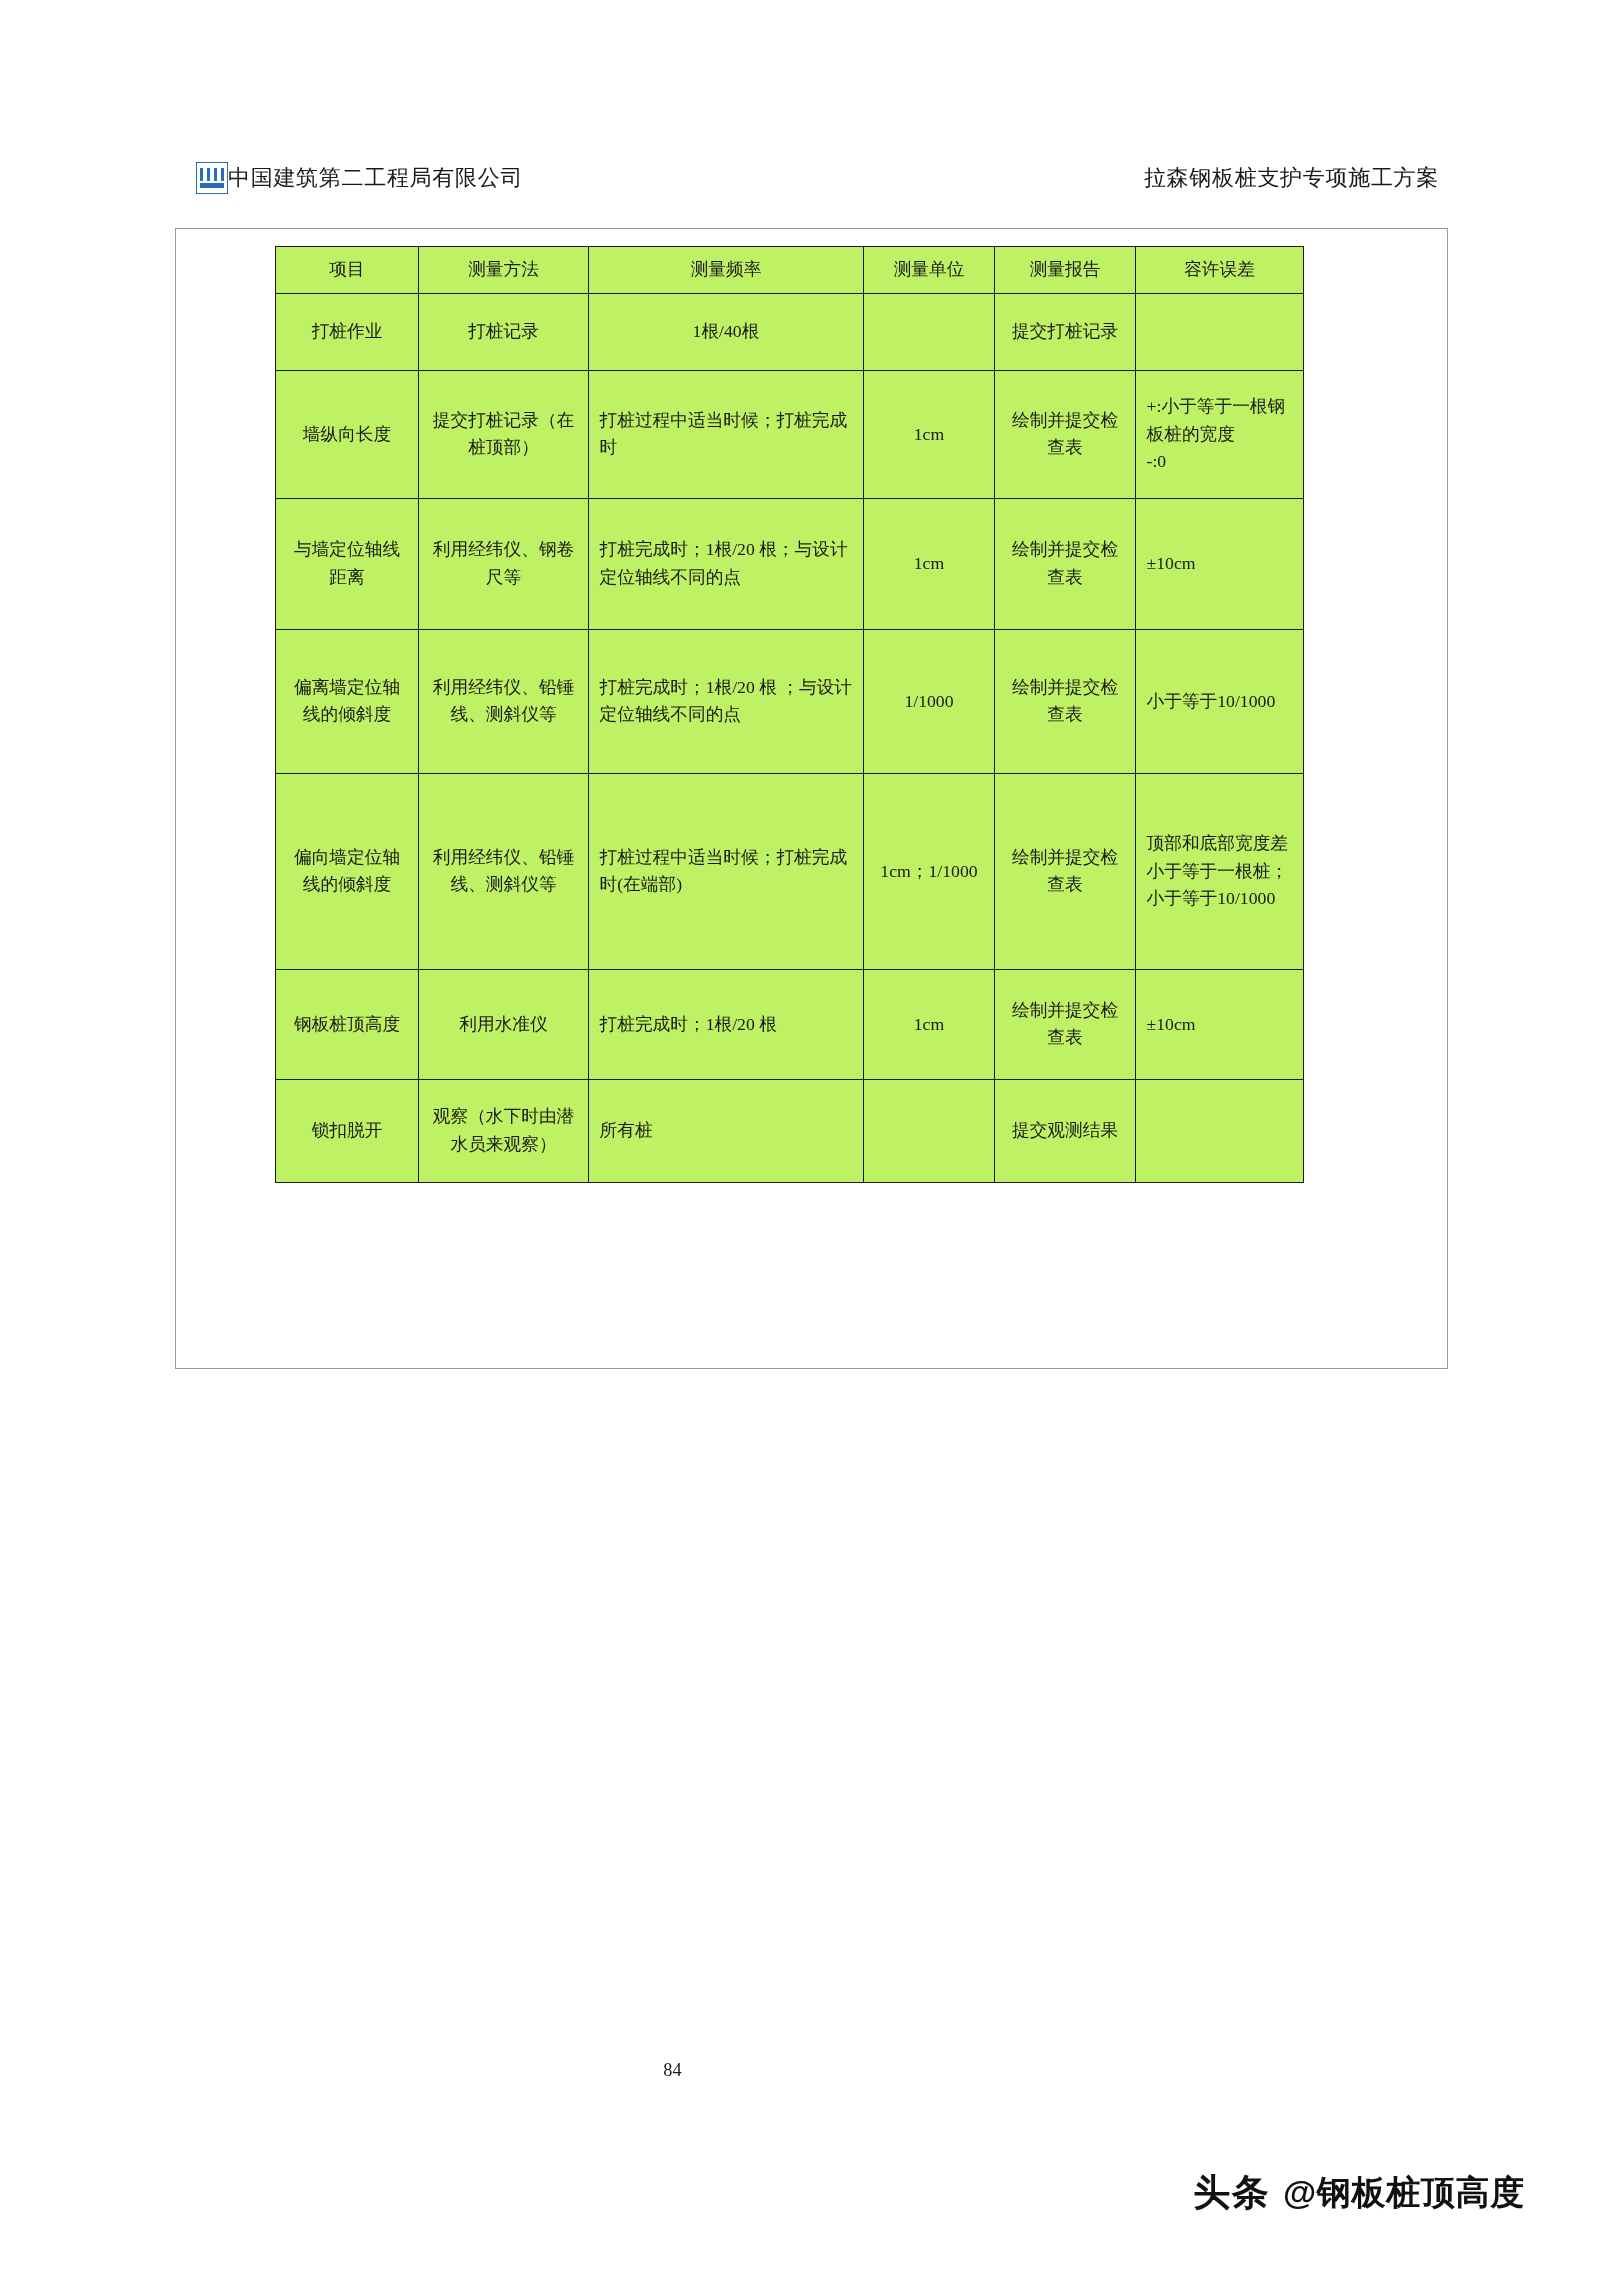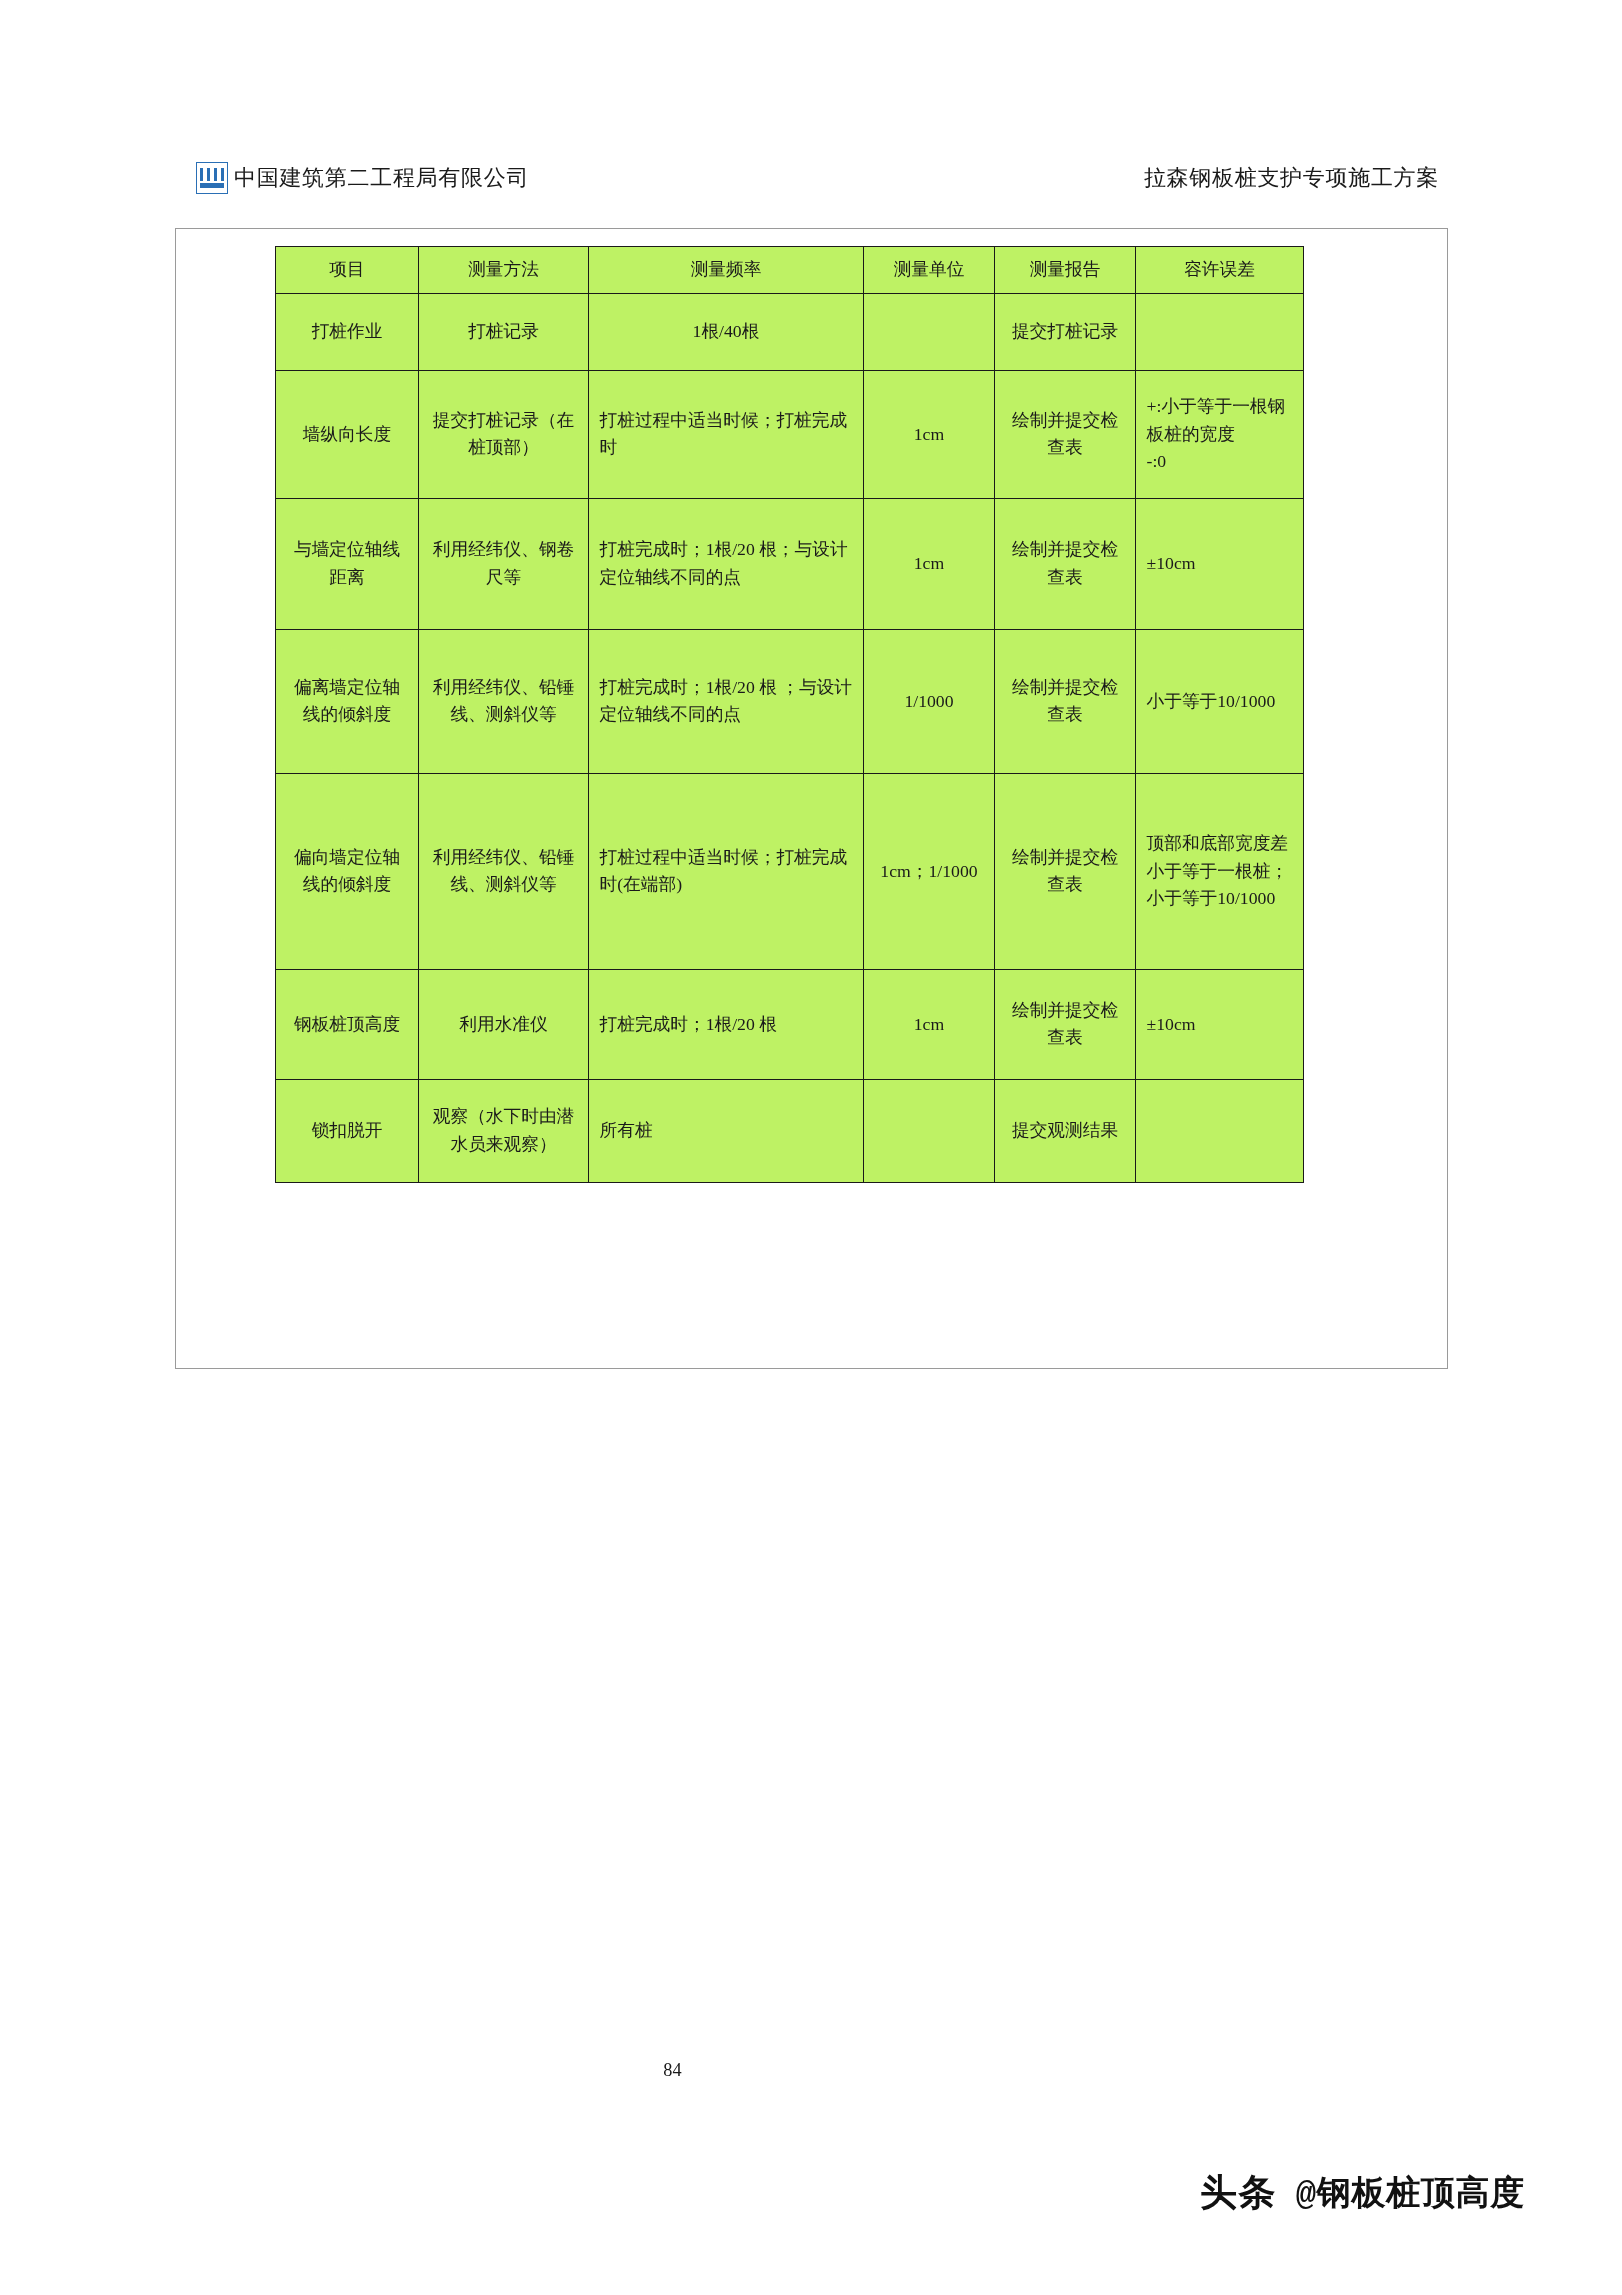--- a/index.html
+++ b/index.html
@@ -22,21 +22,21 @@
     top: 162px;
     left: 196px;
     width: 1243px;
     display: flex;
     align-items: center;
     justify-content: space-between;
   }
   .header-left {
     display: flex;
     align-items: center;
-    gap: 6px;
+    gap: 0;
   }
   .logo-mark {
     width: 30px;
     height: 30px;
     background: #ffffff;
     border: 1.3px solid #2a6fb5;
     position: relative;
     flex: none;
   }
   .logo-mark::before {
@@ -128,22 +128,22 @@
     font-size: 18.3px;
   }
 
   
   .watermark {
     position: absolute;
     right: 98px;
     bottom: 77px;
     display: flex;
     align-items: center;
-    gap: 19px;
-    font-family: Liberation Mono, monospace;
+    gap: 13px;
+    font-family: Liberation Sans, sans-serif;
   }
   .wm-logo {
     font-size: 37px;
     font-weight: bold;
     color: #111111;
     letter-spacing: 1.3px;
   }
   .wm-text {
     font-size: 34px;
     font-weight: bold;

